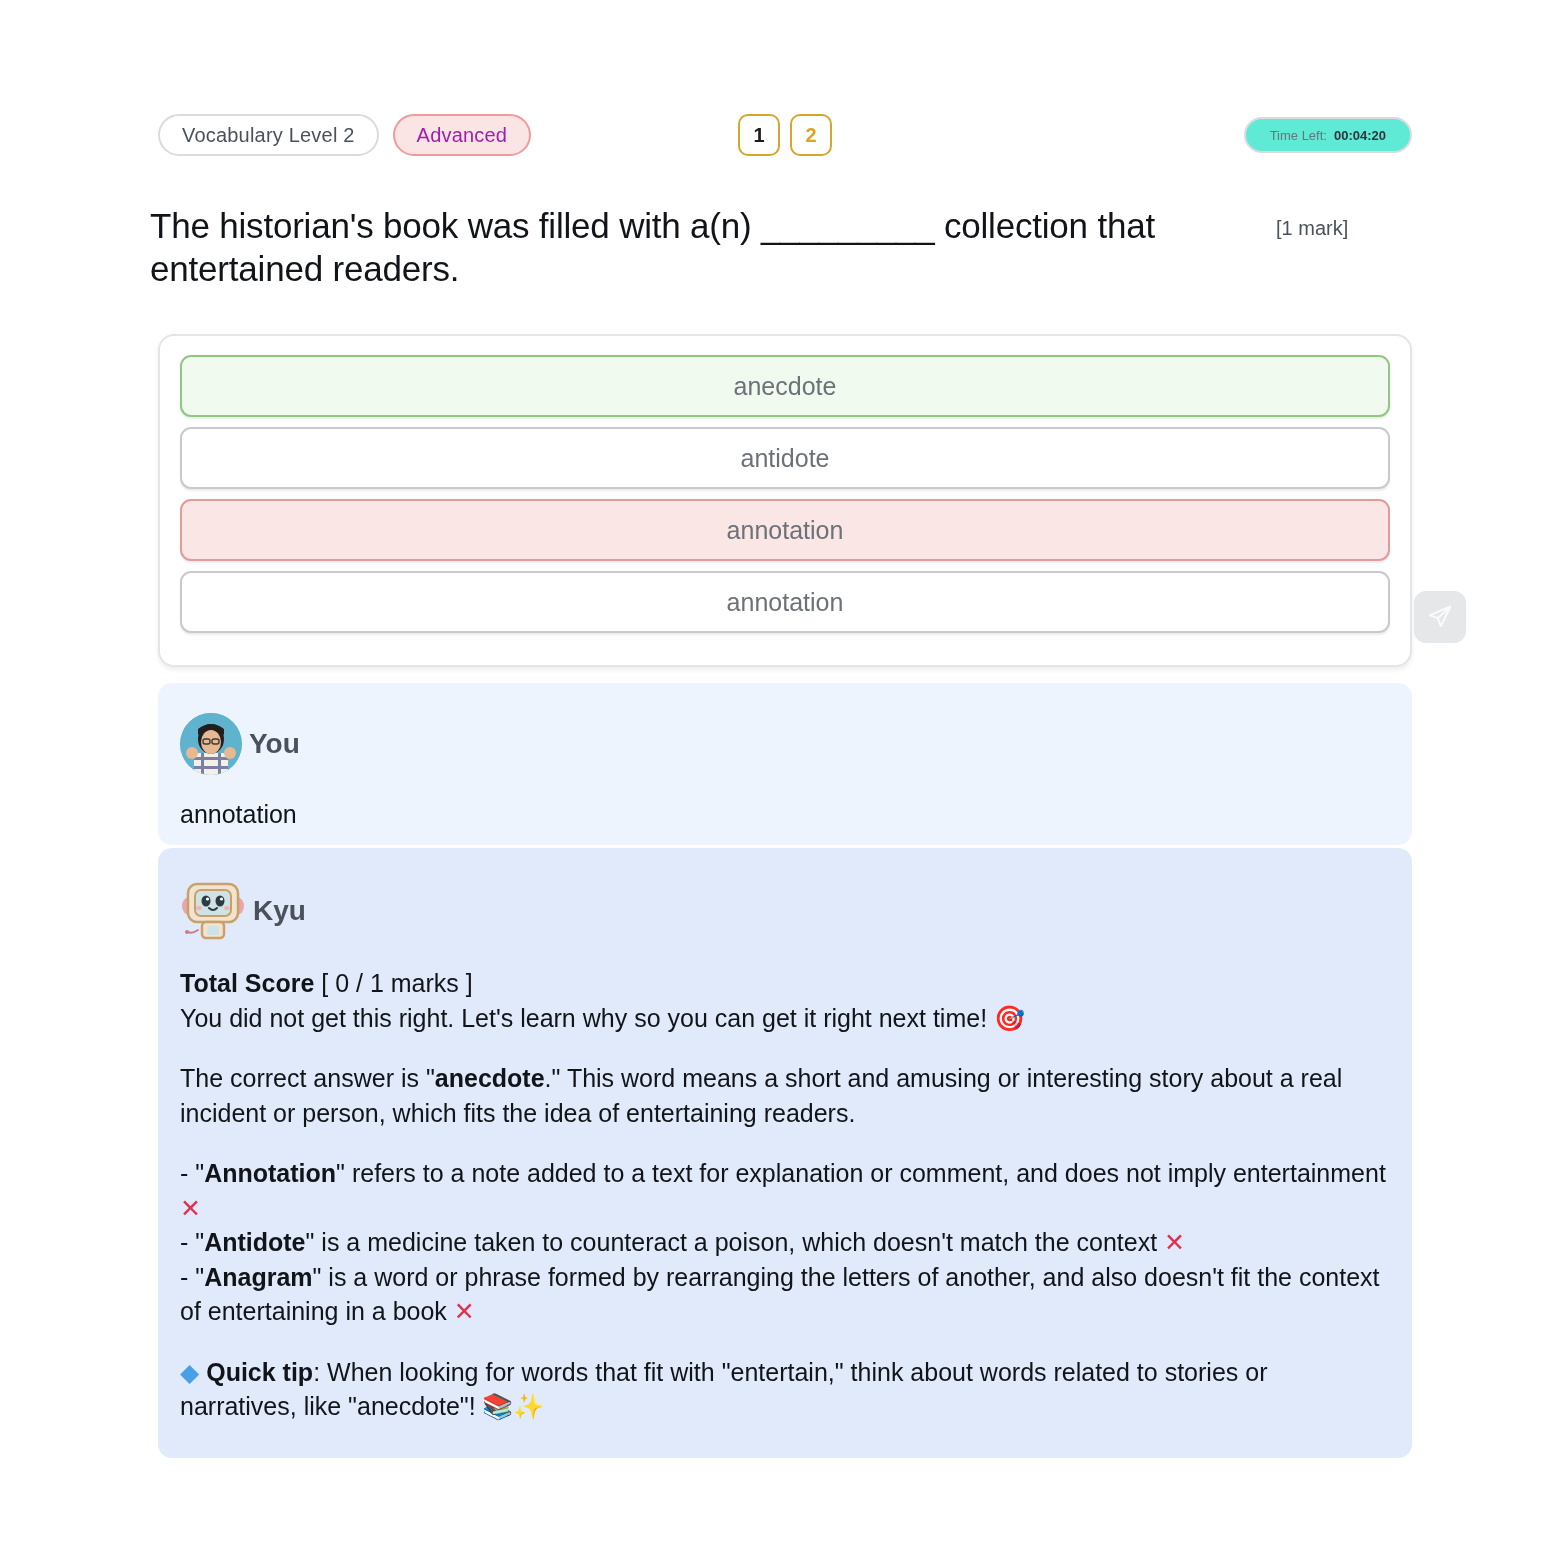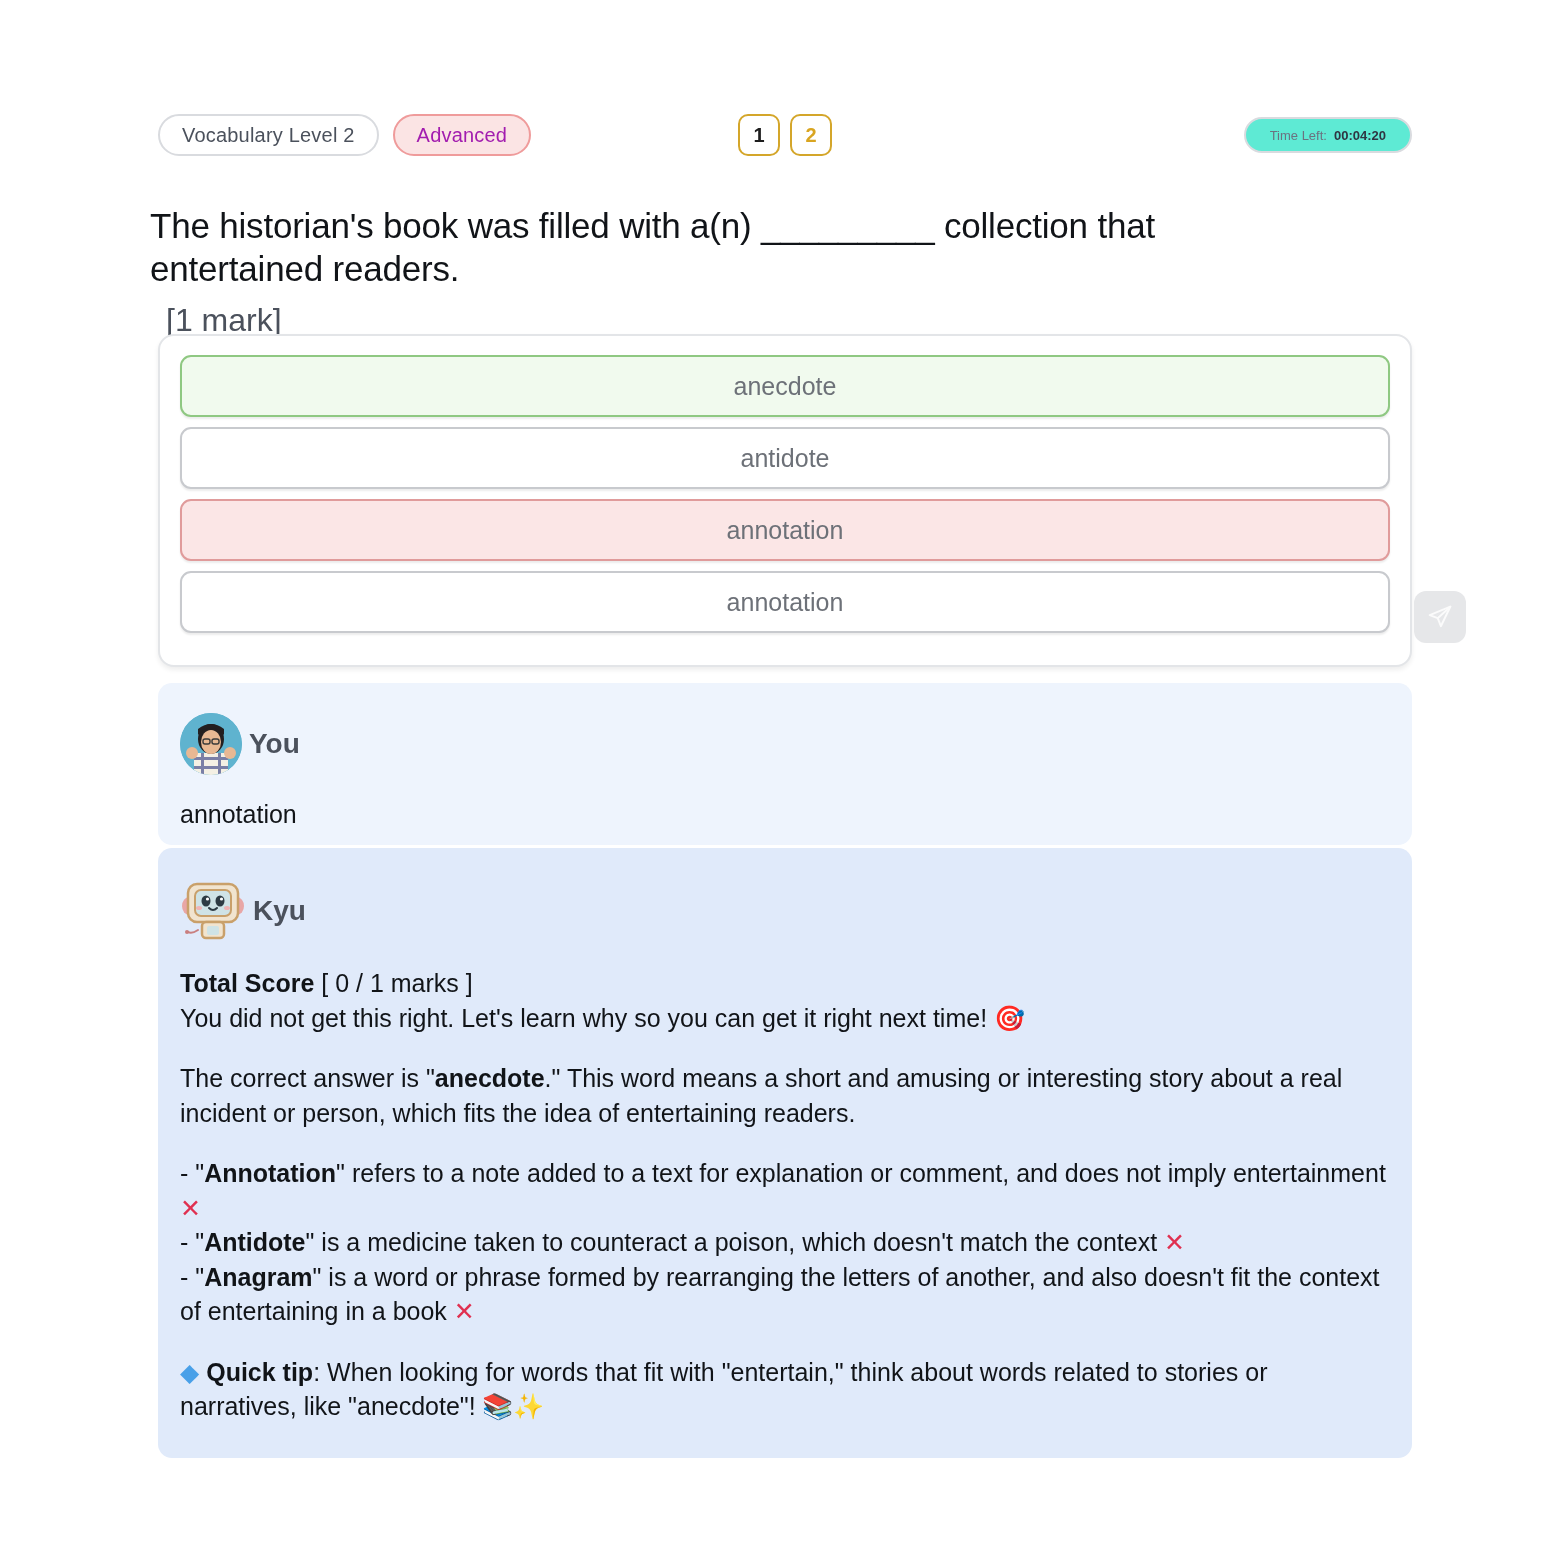--- a/index.html
+++ b/index.html
@@ -83,31 +83,30 @@
   }
   .timer b { color: #2f3542; margin-left: 7px; font-weight: bold; }
 
   
   .question-wrap {
     position: absolute;
     left: 150px; top: 205px;
     width: 1270px;
     display: flex;
     align-items: flex-start;
-    flex-direction: column;
   }
   .question-text {
     font-size: 35px;
     line-height: 1.22;
     color: #111418;
     letter-spacing: -.2px;
     max-width: 1110px;
   }
   .mark-note {
-    font-size: 32px;
+    font-size: 20px;
     color: #4b515c;
     margin-left: 16px;
     margin-top: 12px;
     white-space: nowrap;
   }
 
   
   .options-card {
     position: absolute;
     left: 158px; top: 334px;

